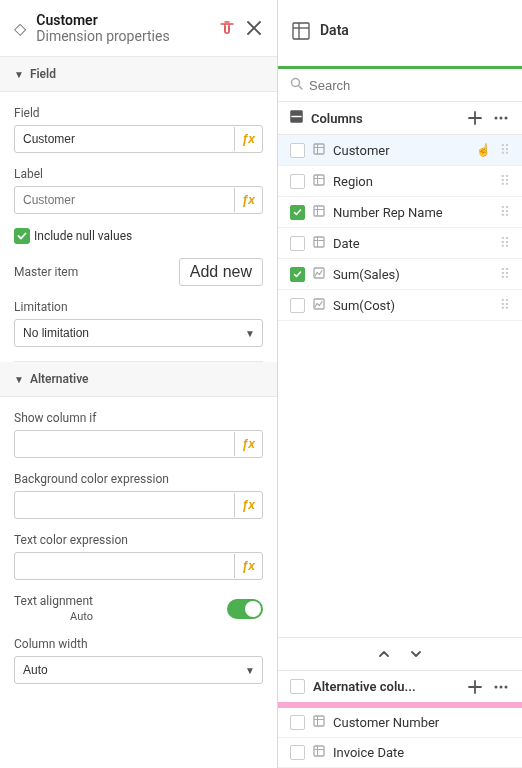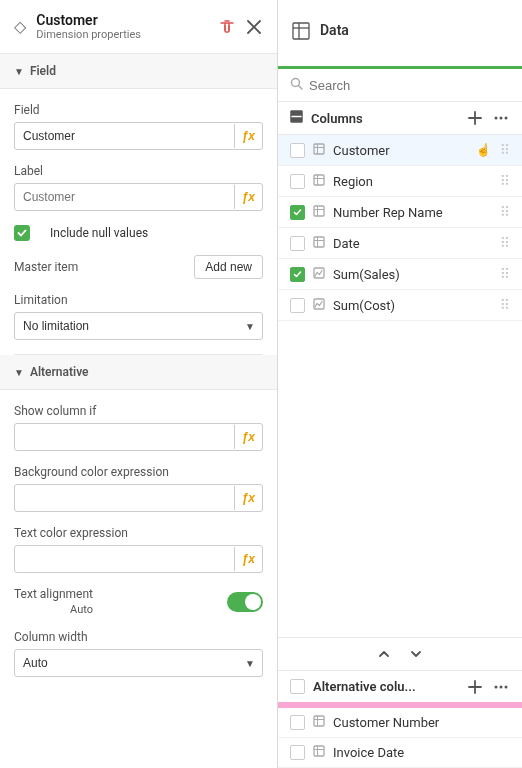--- a/index.html
+++ b/index.html
@@ -41,21 +41,21 @@
       flex: 1;
     }
 
     .panel-header-title {
       font-weight: 600;
       font-size: 14px;
       color: #1a1a1a;
     }
 
     .panel-header-subtitle {
-      font-size: 11px;
+      font-size: 14px;
       color: #737373;
     }
 
     .panel-header-actions {
       display: flex;
       gap: 8px;
       align-items: center;
     }
 
     .panel-header-actions button {
@@ -136,21 +136,21 @@
       font-style: italic;
       font-weight: bold;
       font-size: 12px;
       display: flex;
       align-items: center;
     }
 
     .checkbox-row {
       display: flex;
       align-items: center;
-      gap: 20px;
+      gap: 4px;
       margin-bottom: 14px;
     }
 
     .checkbox-green {
       width: 16px;
       height: 16px;
       background: #4caf50;
       border-radius: 3px;
       display: flex;
       align-items: center;
@@ -176,21 +176,21 @@
     .master-item-label {
       font-size: 12px;
       color: #555;
     }
 
     .add-new-btn {
       background: none;
       border: 1px solid #ccc;
       border-radius: 3px;
       padding: 4px 10px;
-      font-size: 12px;
+      font-size: 16px;
       cursor: pointer;
       color: #333;
     }
 
     .limitation-row {
       margin-bottom: 14px;
     }
 
     .select-wrapper {
       position: relative;

